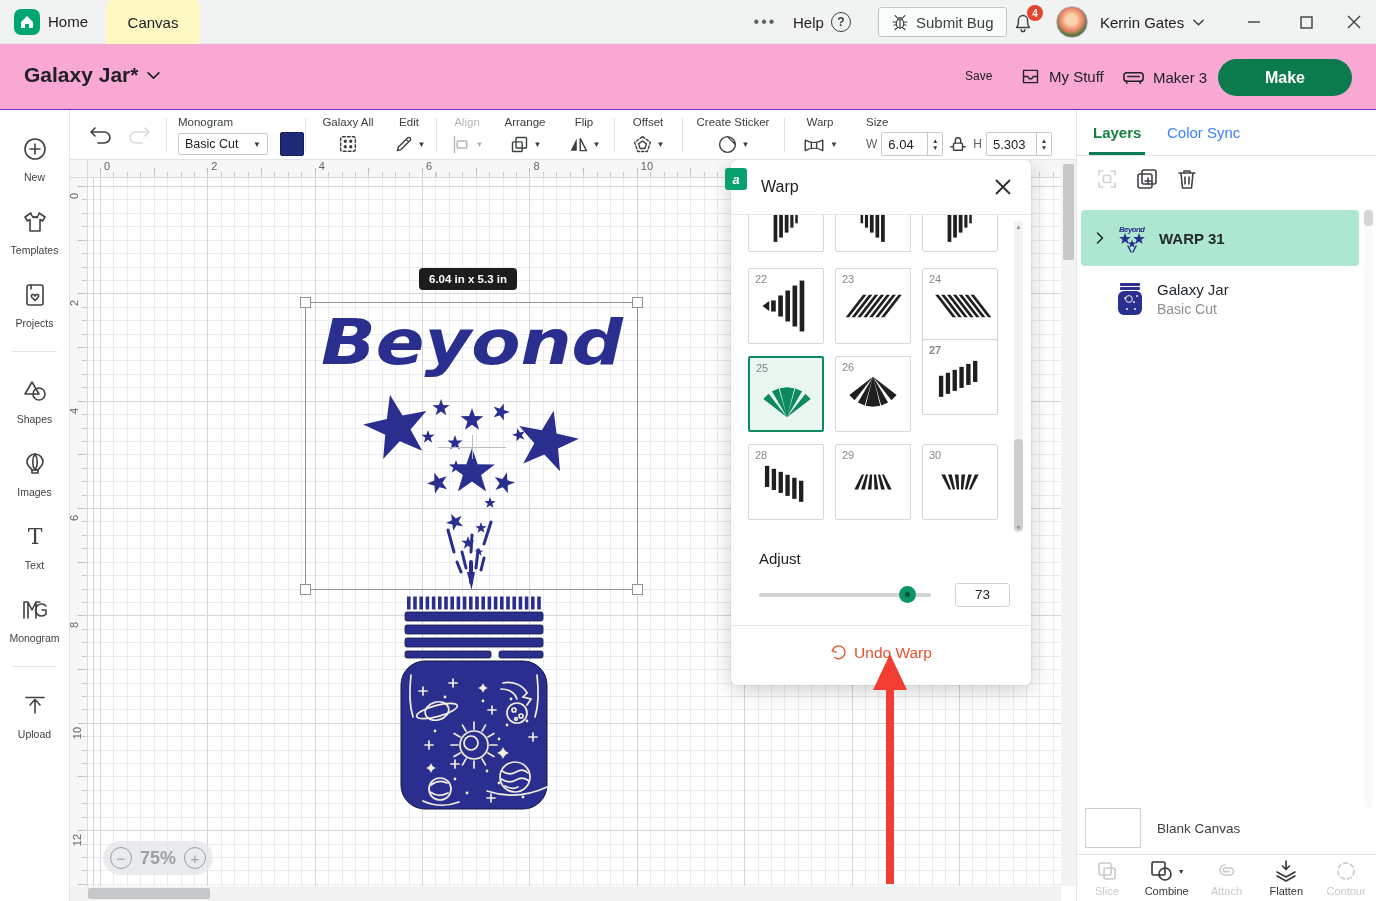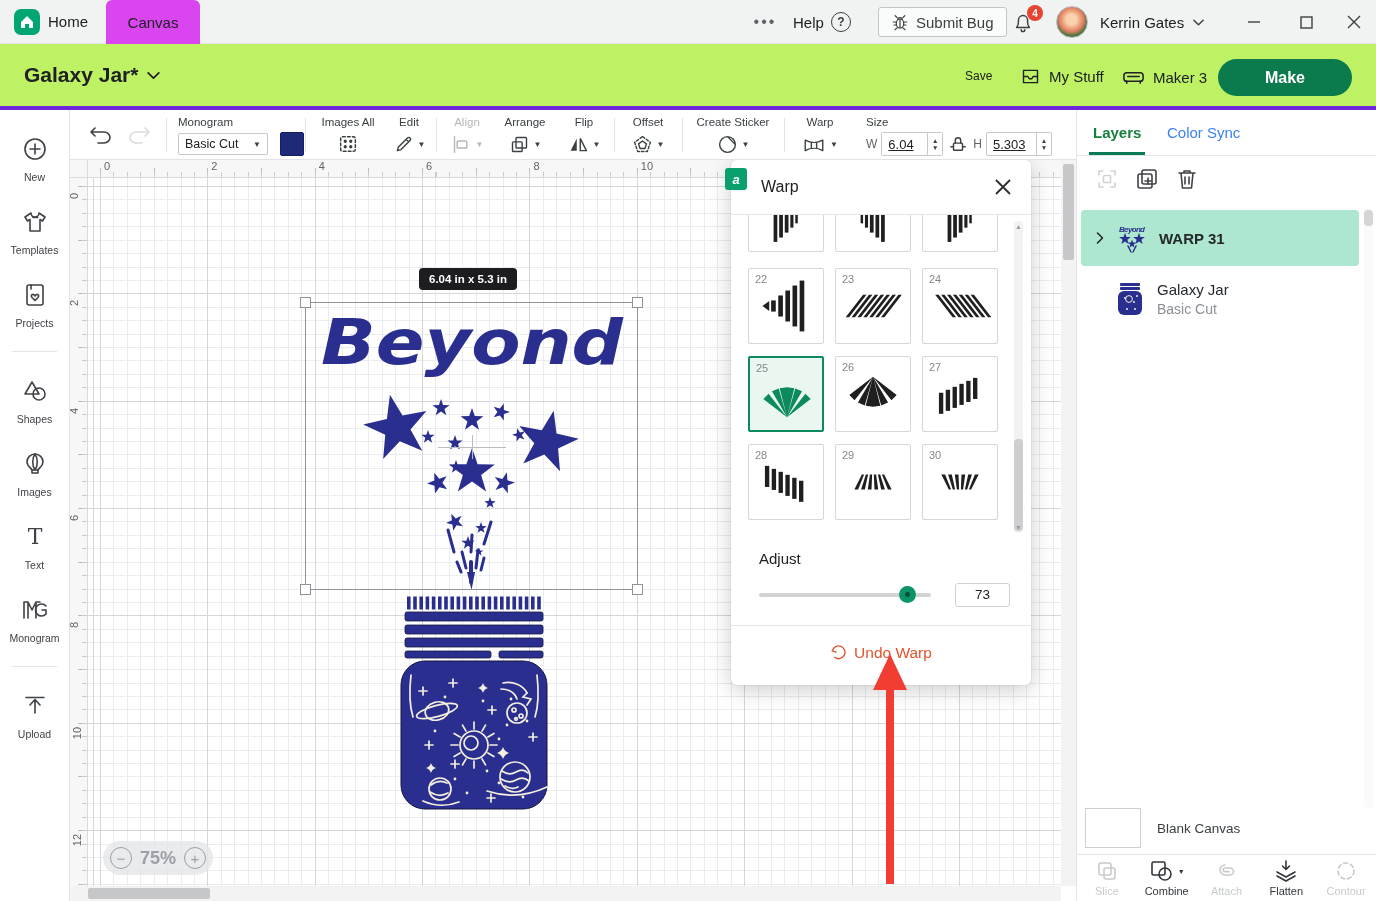--- a/index.html
+++ b/index.html
@@ -4,51 +4,51 @@
 <style>
   * { margin:0; padding:0; box-sizing:border-box; }
   html,body { width:1376px; height:901px; overflow:hidden; }
   body { font-family:"Liberation Sans", sans-serif; background:#fff; position:relative; color:#202124; }
   .abs { position:absolute; }
 
   
   #topbar { position:absolute; left:0; top:0; width:1376px; height:44px; background:#f1f2f2; border-bottom:1px solid #e3e4e5; z-index:40; }
   .logo-sq { position:absolute; left:14px; top:9px; width:26px; height:26px; background:#00a672; border-radius:7px; display:flex; align-items:center; justify-content:center; }
   #home-tab-label { position:absolute; left:48px; top:13px; font-size:15px; color:#202124; }
-  #canvas-tab { position:absolute; left:106px; top:0; width:94px; height:44px; background:#d946ef; display:flex; align-items:center; justify-content:center; font-size:15px; border-radius:6px 6px 0 0; }
+  #canvas-tab { position:absolute; left:106px; top:0; width:94px; height:44px; background:#fef9c3; display:flex; align-items:center; justify-content:center; font-size:15px; border-radius:6px 6px 0 0; }
   .top-right { position:absolute; top:0; height:44px; display:flex; align-items:center; }
   #ellipsis { left:748px; width:34px; font-size:16px; letter-spacing:2px; color:#5f6368; justify-content:center; }
   #help-grp { left:793px; gap:7px; font-size:15px; color:#202124; }
   .qmark { width:20px; height:20px; border:1.6px solid #3c4043; border-radius:50%; font-size:12px; font-weight:bold; display:flex; align-items:center; justify-content:center; color:#3c4043; }
   #submit-bug { left:878px; top:7px; height:30px; padding:0 12px; border:1px solid #c2c6c9; border-radius:3px; background:#fafbfb; display:flex; align-items:center; gap:7px; font-size:15px; color:#3c4043; }
   #bell-wrap { left:1012px; width:30px; }
   #notif-badge { position:absolute; left:1027px; top:5px; min-width:16px; height:16px; background:#e8432e; color:#fff; border-radius:8px; font-size:10px; font-weight:bold; display:flex; align-items:center; justify-content:center; padding:0 3px; z-index:2; }
   #avatar { position:absolute; left:1056px; top:6px; width:32px; height:32px; border-radius:50%; background:radial-gradient(circle at 48% 42%, #f8d3ae 0 22%, #f0a37c 38%, #dd7e66 52%, #547741 68%, #2c4526 100%); border:1px solid #b9bdbf; }
   #user-grp { left:1100px; gap:8px; font-size:15px; color:#202124; }
   .winctl { position:absolute; top:0; width:44px; height:44px; display:flex; align-items:center; justify-content:center; color:#3c4043; }
 
   
-  #header { position:absolute; left:0; top:44px; width:1376px; height:66px; background:#bef264; border-bottom:4px solid #6d28d9; z-index:39; }
+  #header { position:absolute; left:0; top:44px; width:1376px; height:66px; background:#f9a8d4; border-bottom:1px solid #6d28d9; z-index:39; }
   #proj-title { position:absolute; left:24px; top:19px; font-size:21px; font-weight:bold; color:#202124; display:flex; align-items:center; gap:8px; }
   #save-label { position:absolute; left:965px; top:25px; font-size:12px; }
   .hdr-item { position:absolute; top:22px; display:flex; align-items:center; gap:8px; font-size:15px; }
   #make-btn { position:absolute; left:1218px; top:15px; width:134px; height:37px; background:#0b7b4e; color:#fff; border:none; border-radius:19px; font-size:16px; font-weight:bold; font-family:"Liberation Sans",sans-serif; }
 
   
   #edittb { position:absolute; left:70px; top:110px; width:1306px; height:50px; background:#fff; border-bottom:1px solid #e2e3e5; z-index:38; }
   .tb-lbl { font-size:11.5px; color:#3b4043; text-align:center; height:15px; line-height:15px; }
   .tb-grp { position:absolute; top:5px; display:flex; flex-direction:column; align-items:center; }
   .tb-row { display:flex; align-items:center; gap:4px; height:28px; }
   .tb-sep { position:absolute; top:8px; width:1px; height:34px; background:#e2e3e5; }
   .tb-ddarrow { font-size:8px; color:#3b4043; }
   .dis { opacity:.38; }
   .op-select { width:90px; height:22px; border:1px solid #c7cacd; border-radius:2px; font-size:12.5px; display:flex; align-items:center; justify-content:space-between; padding:0 6px; color:#202124; }
   .swatch { width:24px; height:24px; background:#1e2a78; border-radius:2px; border:1px solid #12205f; }
   .numbox { height:24px; border:1px solid #c7cacd; border-radius:2px; display:flex; align-items:center; font-size:13px; }
-  .numbox .val { padding:0 6px; flex:1;text-decoration:underline; }
+  .numbox .val { padding:0 6px; flex:1; }
   .stepper { width:15px; height:100%; border-left:1px solid #c7cacd; display:flex; flex-direction:column; align-items:center; justify-content:center; font-size:6.5px; color:#3b4043; line-height:7px; }
 
   
   #sidebar { position:absolute; left:0; top:110px; width:70px; height:791px; background:#fff; border-right:1px solid #e4e5e6; z-index:38; }
   .side-item { display:flex; flex-direction:column; align-items:center; gap:5px; margin-top:26px; color:#3f4246; }
   .side-item .lbl { font-size:10.5px; }
   .side-div { height:1px; background:#e4e5e6; margin:22px 12px 0 12px; }
 
   
   #corner { position:absolute; left:70px; top:160px; width:18px; height:18px; background:#f7f7f8; border-right:1px solid #d9dadc; border-bottom:1px solid #d9dadc; z-index:5; }
@@ -244,21 +244,21 @@
       <div class="op-select">
         <span>Basic Cut</span>
           <span class="tb-ddarrow">▼</span>
       </div>
       <div class="swatch" style="margin-left:8px"></div>
     </div>
   </div>
   <div class="tb-sep" style="left:235px"></div>
 
   <div class="tb-grp" style="left:245px; width:66px">
-    <div class="tb-lbl">Images All</div>
+    <div class="tb-lbl">Galaxy All</div>
     <div class="tb-row">
         <svg class="ln" width="22" height="22" viewBox="0 0 24 24" color="#3b4043">
           <rect x="4" y="4" width="16" height="16" rx="2" stroke-dasharray="3 2.4"></rect>
           <circle cx="9" cy="9" r="1" fill="#3b4043"></circle>
           <circle cx="15" cy="9" r="1" fill="#3b4043"></circle>
           <circle cx="9" cy="15" r="1" fill="#3b4043"></circle>
           <circle cx="15" cy="15" r="1" fill="#3b4043"></circle>
         </svg>
       </div>
   </div>
@@ -633,21 +633,21 @@
             </g>
           </svg></span></div>
       <div class="wtile sel" style="left: 17px; top: 141px;"><span class="num">25</span><span><svg viewBox="0 0 100 100" width="62" height="62">
             <path d="M50,86 L20.3,47.8 L11.8,56.3 Z M50,86 L36.7,39.5 L25.7,44.1 Z M50,86 L50.1,37.6 L38.2,39 Z M50,86 L61.8,39 L49.9,37.6 Z M50,86 L74.3,44.1 L63.3,39.5 Z M50,86 L88.2,56.3 L79.7,47.8 Z" fill="#0c8a5e"></path>
           </svg></span></div>
       <div class="wtile" style="left: 104px; top: 141px;"><span class="num">26</span><span><svg viewBox="0 0 100 100" width="62" height="62">
             <g transform="translate(0,108) scale(1,-1)">
               <path d="M50,86 L20.3,47.8 L11.8,56.3 Z M50,86 L36.7,39.5 L25.7,44.1 Z M50,86 L50.1,37.6 L38.2,39 Z M50,86 L61.8,39 L49.9,37.6 Z M50,86 L74.3,44.1 L63.3,39.5 Z M50,86 L88.2,56.3 L79.7,47.8 Z" fill="#1f1f1f"></path>
             </g>
           </svg></span></div>
-      <div class="wtile" style="left: 191px; top: 141px;"><span class="num">27</span><span><svg viewBox="0 0 100 100" width="62" height="62">
+      <div class="wtile" style="left: 191px; top: 124px; font-weight: bold;"><span class="num">27</span><span><svg viewBox="0 0 100 100" width="62" height="62">
             <rect x="16" y="48" width="7" height="34" fill="#1f1f1f"></rect>
             <rect x="27" y="43.2" width="7" height="34" fill="#1f1f1f"></rect>
             <rect x="38" y="38.4" width="7" height="34" fill="#1f1f1f"></rect>
             <rect x="49" y="33.6" width="7" height="34" fill="#1f1f1f"></rect>
             <rect x="60" y="28.8" width="7" height="34" fill="#1f1f1f"></rect>
             <rect x="71" y="24" width="7" height="34" fill="#1f1f1f"></rect>
           </svg></span></div>
       <div class="wtile" style="left: 17px; top: 229px;"><span class="num">28</span><span><svg viewBox="0 0 100 100" width="62" height="62">
             <rect x="16" y="24" width="7" height="34" fill="#1f1f1f"></rect>
             <rect x="27" y="28.8" width="7" height="34" fill="#1f1f1f"></rect>

